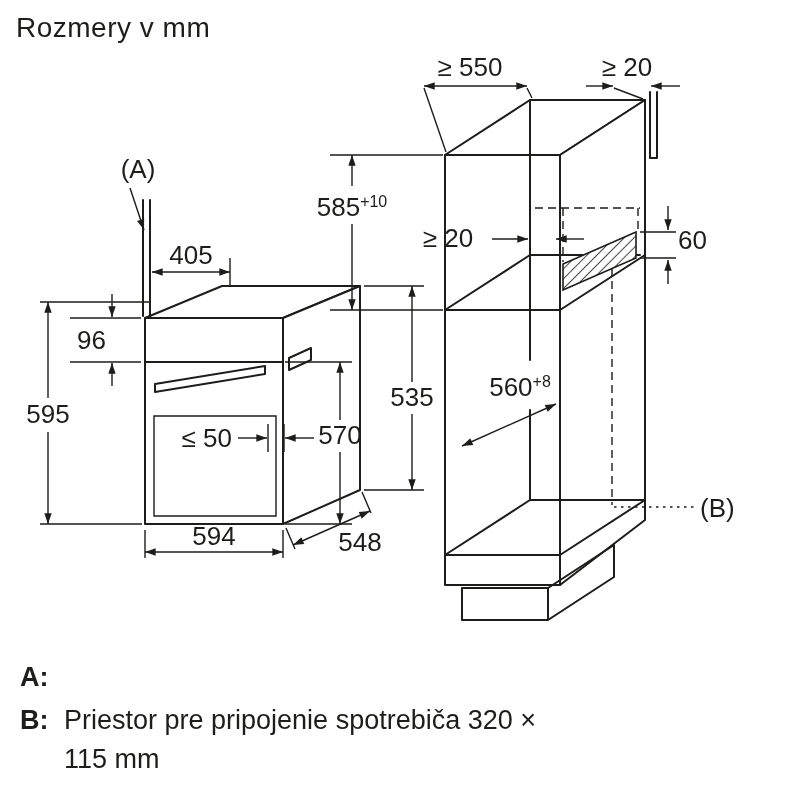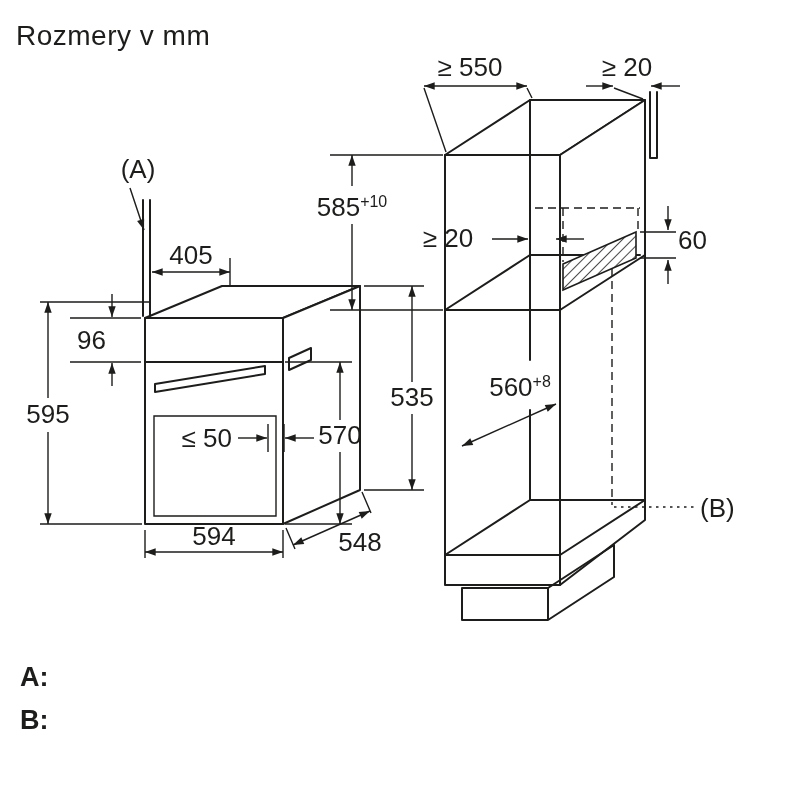--- a/index.html
+++ b/index.html
@@ -1,21 +1,21 @@
 <!DOCTYPE html>
 <html><head>
 <meta charset="utf-8">
 <style>
   html,body{margin:0;padding:0;}
   body{
     width:800px;height:800px;background:#ffffff;overflow:hidden;position:relative;
     font-family:"Liberation Sans",sans-serif;color:#1d1d1b;
   }
   .title{
-    position:absolute;top:20px;left:16px;font-size:28px;letter-spacing:.5px;
+    position:absolute;top:12px;left:16px;font-size:28px;letter-spacing:.5px;
   }
   svg{position:absolute;top:0;left:0;}
   svg text{font-family:"Liberation Sans",sans-serif;font-size:26px;fill:#1d1d1b;}
   svg .sup{font-size:16px;}
   .ln{stroke:#1d1d1b;stroke-width:2;fill:none;stroke-linejoin:round;stroke-linecap:round;}
   .face{stroke:#1d1d1b;stroke-width:2;fill:#ffffff;stroke-linejoin:round;}
   .dim{stroke:#1d1d1b;stroke-width:1.4;fill:none;}
   .dash{stroke:#1d1d1b;stroke-width:1.4;fill:none;stroke-dasharray:8 5;}
   .dot{stroke:#1d1d1b;stroke-width:1.6;fill:none;stroke-dasharray:2.5 4.5;}
   .notes{position:absolute;left:20px;top:658px;width:758px;font-size:27px;line-height:1.45;}
@@ -149,15 +149,17 @@
   </g>
 </svg>
 
 <div class="notes">
   <div class="note">
     <span class="note-key">A:</span>
   </div>
   <div class="note">
     <span class="note-key">B:</span>
     <div class="note-body">
+      <div>Priestor pre pripojenie spotrebiča 320 ×</div>
+      <div>115 mm</div>
     </div>
   </div>
 </div>
 
 </body></html>

